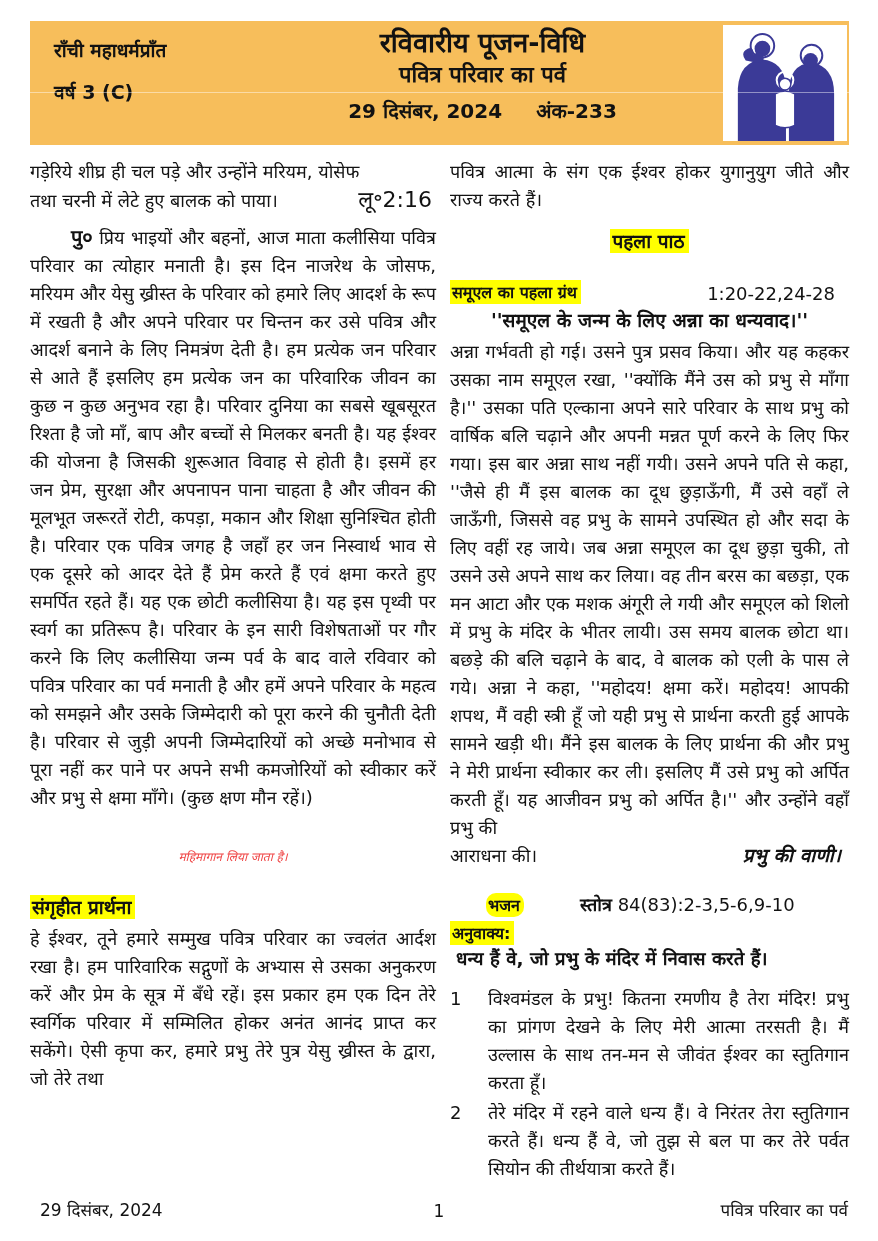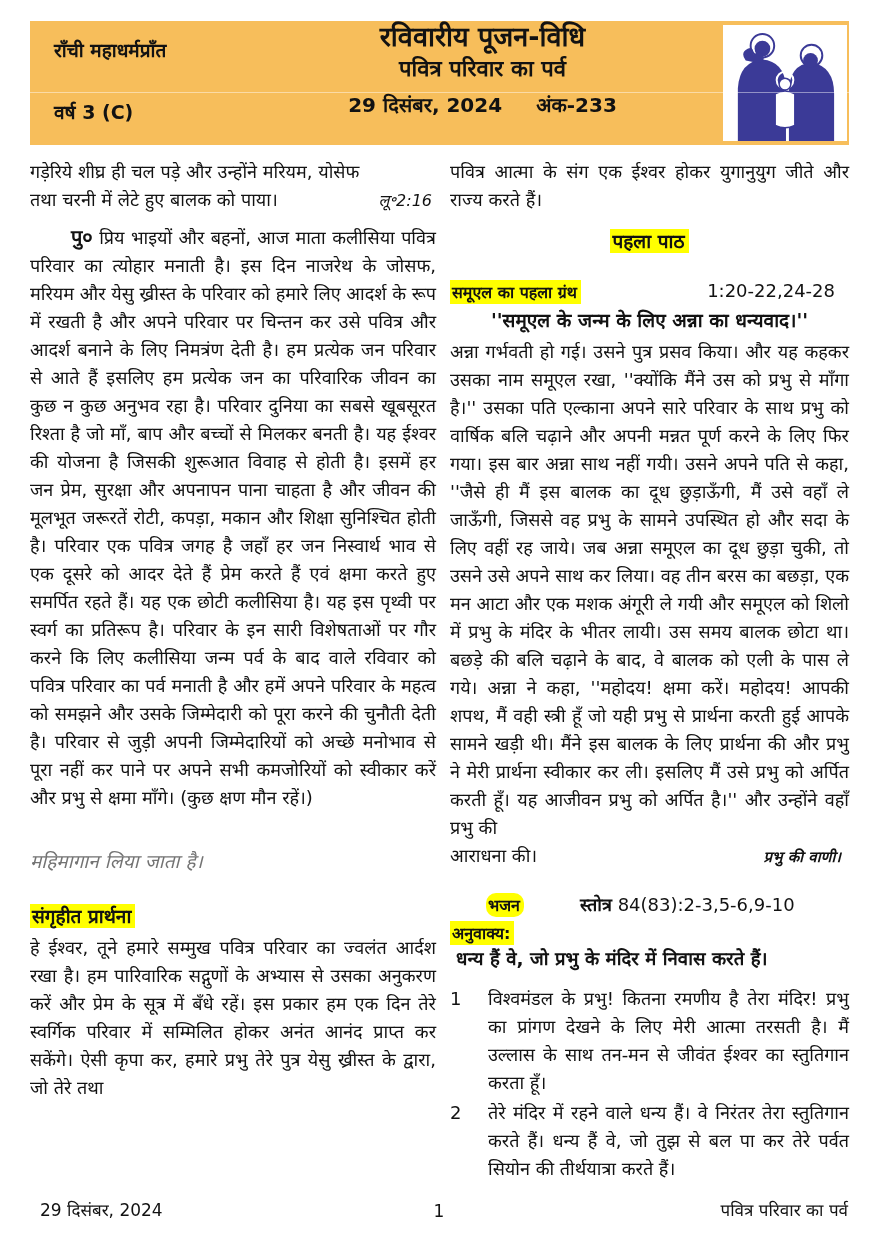--- a/index.html
+++ b/index.html
@@ -24,22 +24,22 @@
   .header::after {
     content:""; position:absolute; left:0; right:0; top:71px; height:1px;
     background:rgba(255,255,255,0.45);
   }
   .header-left {
     width:212px; box-sizing:border-box;
     padding:16px 0 0 24px;
     display:flex; flex-direction:column;
   }
   .diocese { font-weight:bold; font-size:19px; white-space:nowrap; }
-  .year-label { font-weight:bold; font-size:19px; margin-top:36px; }
-  .header-center { flex:1; text-align:center; }
+  .year-label { font-weight:bold; font-size:19px; margin-top:16px; }
+  .header-center { flex:1; text-align:center; padding-top:6px; }
   .h-title { font-size:27px; font-weight:bold; line-height:32px; }
   .h-subtitle { font-size:22px; font-weight:bold; line-height:28px; margin-top:2px; }
   .h-date-row {
     font-size:20px; font-weight:bold; margin-top:8px;
     display:flex; justify-content:center; gap:34px;
   }
   .header-logo {
     width:124px; height:116px; background:#ffffff;
     margin:4px 2px 0 0;
     display:flex; align-items:flex-end; justify-content:center;
@@ -61,36 +61,36 @@
     margin:0;
   }
   .hl {
     background:#FFFF00;
     font-weight:bold;
     padding:1px 4px 1px 2px;
   }
   .section-heading { font-size:19px; font-weight:bold; margin:0 0 4px 0; line-height:28px; }
 
   .line-split { display:flex; justify-content:space-between; align-items:baseline; }
-  .cite { font-style:italic; font-size:16px; white-space:nowrap; padding-right:4px; }
+  .cite { font-size:22px; white-space:nowrap; padding-right:4px; }
 
   .speaker { font-weight:bold; font-size:20px;margin-left:41px; }
   .para-gap { margin-top:8px; }
 
   .gloria {
-    color:#737373; font-style:italic; 
-    font-size:19px; margin:36px 0 28px 0;
+    color:#ef4444; font-style:italic; text-align:center;
+    font-size:12px; margin:36px 0 28px 0;
   }
 
   
   .center-heading { text-align:center; margin:14px 0 26px 0; font-size:19px; }
-  .reading-head { display:flex; justify-content:space-between; align-items:flex-start; padding-right:14px; }
+  .reading-head { display:flex; justify-content:space-between; align-items:flex-end; padding-right:14px; }
   .reading-ref { font-size:18px; white-space:nowrap; }
   .reading-title { text-align:center; font-weight:bold; font-size:19px; line-height:28px; margin:2px 0 4px 0; }
-  .acclamation { font-weight:bold; font-style:italic; font-size:15px; padding-right:8px; white-space:nowrap; }
+  .acclamation { font-weight:bold; font-style:italic; font-size:19px; padding-right:8px; white-space:nowrap; }
 
   .psalm-row1 { display:flex; align-items:baseline; margin-top:22px; }
   .psalm-label { margin-left:36px;border-radius:10px; }
   .psalm-ref-wrap { margin-left:56px; font-size:18px; }
   .psalm-source { font-weight:bold; }
   .psalm-row2 { display:flex; align-items:flex-start; margin-top:4px;flex-direction:column; }
   .antiphon {
     flex:1; font-weight:bold; text-align:center;
     font-size:18.5px; line-height:28px; padding-left:6px;
   }

